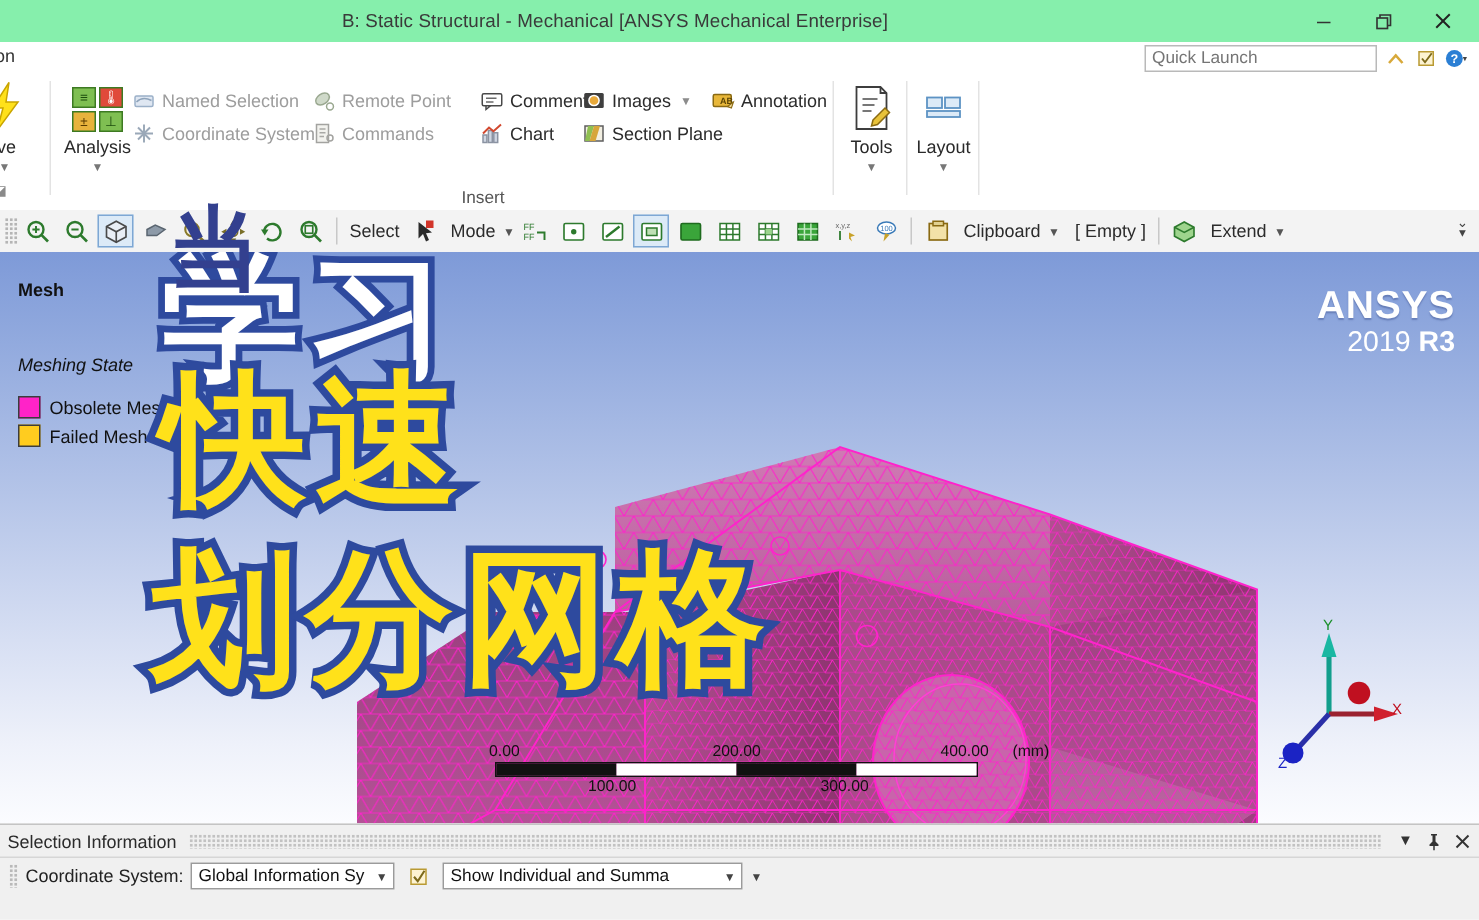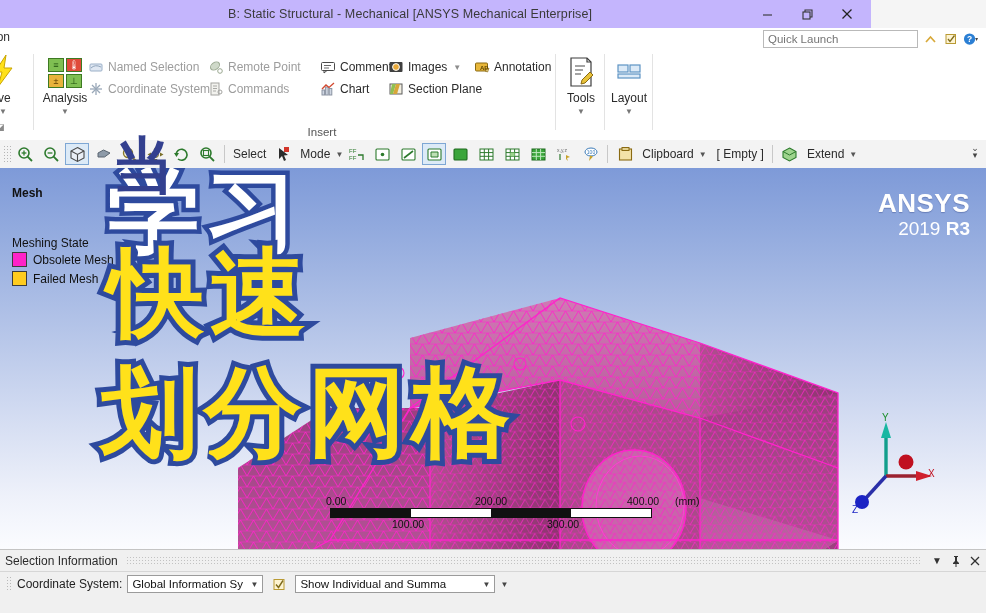--- a/index.html
+++ b/index.html
@@ -5,21 +5,21 @@
   html,body{margin:0;padding:0;}
   body{
     width:986px;height:613px;overflow:hidden;
     font-family:"Liberation Sans","DejaVu Sans",sans-serif;
     font-size:12px;color:#1b1b1b;background:#ffffff;
     -webkit-font-smoothing:antialiased;
   }
   .app{position:relative;width:986px;height:613px;background:#f5f5f5;}
 
   
-  .titlebar{position:absolute;left:0;top:0;width:871px;height:28px;background:#c4b5fd;}
+  .titlebar{position:absolute;left:0;top:0;width:986px;height:28px;background:#86efac;}
   .titlebar-text{position:absolute;left:0;top:0;width:820px;height:28px;
     display:flex;align-items:center;justify-content:center;
     font-size:12.5px;color:#3a3a3a;letter-spacing:.1px;}
   .wbtns{position:absolute;right:4px;top:0;height:28px;display:flex;align-items:center;}
   .wbtn{width:40px;height:26px;display:flex;align-items:center;justify-content:center;
     color:#333;font-size:14px;cursor:default;}
   .wbtn svg{display:block;}
 
   
   .tabstrip{position:absolute;left:0;top:28px;width:986px;height:20px;background:#ffffff;
@@ -75,21 +75,21 @@
   .tb-sep{width:1px;height:18px;background:#c8c8c8;margin:0 4px;}
   .tb-text{font-size:12px;color:#2b2b2b;padding:0 4px;white-space:nowrap;}
   .tb-caret{font-size:8px;color:#555;margin-left:1px;}
   .gfx-overflow{position:absolute;right:4px;top:3px;width:14px;text-align:center;color:#444;font-size:10px;line-height:10px;}
 
   
   .viewport{position:absolute;left:0;top:168px;width:986px;height:381px;overflow:hidden;
     background:linear-gradient(180deg,#7e9ad8 0%,#92aade 16%,#b4c4e8 42%,#d7dff3 68%,#eef1fa 86%,#fbfcff 100%);}
   .vp-label{position:absolute;left:12px;top:18px;font-size:12px;font-weight:bold;color:#111;}
   .legend{position:absolute;left:12px;top:68px;font-size:12px;color:#111;}
-  .legend-title{margin-bottom:2px;}
+  .legend-title{margin-bottom:14px;font-style:italic;}
   .legend-row{display:flex;align-items:center;gap:6px;margin-bottom:4px;}
   .sw{width:15px;height:15px;border:1px solid #3c3c3c;box-sizing:border-box;}
   .ansys-logo{position:absolute;right:16px;top:22px;text-align:right;line-height:1;}
   .ansys-logo .a1{font-size:26px;font-weight:bold;color:#ffffff;letter-spacing:.5px;
     text-shadow:0 1px 1px rgba(60,80,140,.45);}
   .ansys-logo .a2{font-size:19px;color:#ffffff;margin-top:3px;}
   .ansys-logo .a2 b{font-weight:bold;}
 
   
   .scalebar{position:absolute;left:330px;bottom:18px;width:322px;}

